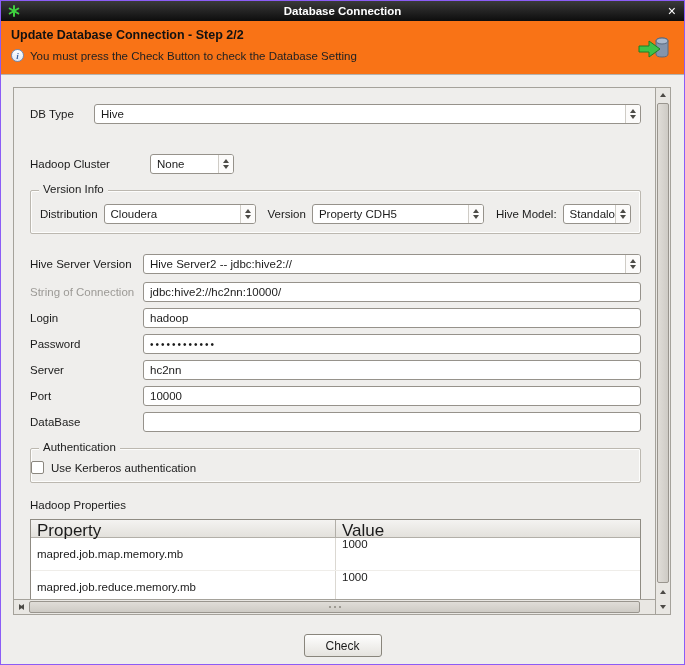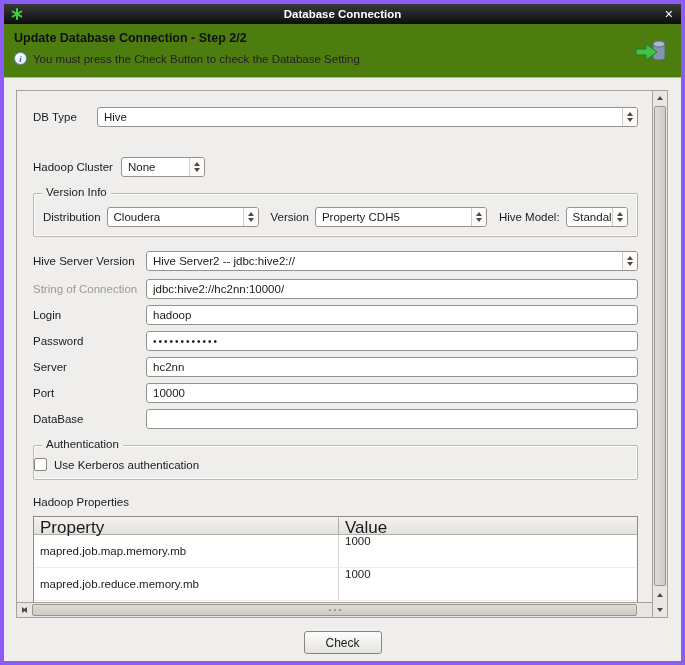--- a/index.html
+++ b/index.html
@@ -1,28 +1,28 @@
 <!DOCTYPE html>
 <html><head>
 <meta charset="utf-8">
 <style>
   * { box-sizing: border-box; margin: 0; padding: 0; }
   html,body { width:685px; height:665px; }
   body { font-family: "Liberation Sans", "DejaVu Sans", sans-serif; font-size:12px; color:#1b1b1b; }
 
-  .window { position:relative; width:685px; height:665px; background:#efeeec; border:4px solid #8b5cf6; overflow:hidden; }
+  .window { position:relative; width:685px; height:665px; background:#efeeec; border:1px solid #8b5cf6; overflow:hidden; }
 
   
   .titlebar { position:relative; height:20px; background:linear-gradient(#3a3a3a,#0d0d0d); display:flex; align-items:center; padding:0 6px; }
   .titlebar .win-icon { width:13px; height:13px; display:flex; align-items:center; justify-content:center; }
   .titlebar .title { position:absolute; left:0; right:0; text-align:center; color:#ffffff; font-weight:bold; font-size:11.5px; }
   .titlebar .close { position:absolute; right:8px; top:1px; color:#ffffff; font-size:14px; line-height:18px; cursor:default; }
 
   
-  .header { position:relative; height:54px; background:#4d7c0f; border-bottom:1px solid #b6b3ae; padding:6px 10px 0 10px; }
+  .header { position:relative; height:54px; background:#f97316; border-bottom:1px solid #b6b3ae; padding:6px 10px 0 10px; }
   .header .h-title { font-size:12.5px; font-weight:bold; color:#111; margin:1px 0 7px 0; }
   .info-row { display:flex; align-items:center; gap:6px; font-size:11.5px; color:#222; }
   .info-icon { width:13px; height:13px; border-radius:50%; border:1px solid #6f8cb8; background:linear-gradient(#ffffff,#dfe8f6);
     color:#3b63a0; font:italic bold 9px "Liberation Serif", serif; display:flex; align-items:center; justify-content:center; }
   .header-action { position:absolute; right:12px; top:12px; }
 
   
   .body { position:absolute; top:74px; left:0; right:0; bottom:0; background:#efeeec; }
   .scrollpane { position:absolute; left:12px; top:12px; right:13px; height:528px; border:1px solid #a5a29b; background:#efeeec; display:flex; }
   .sp-content { flex:1; position:relative; overflow:hidden; }
@@ -85,21 +85,21 @@
     display:flex; align-items:center; justify-content:center; gap:3px; }
   .grip-dot { width:2px; height:2px; background:#8b877f; border-radius:50%; }
 
   
   .check-btn { position:absolute; left:50%; transform:translateX(-50%); bottom:7px; width:78px; height:23px;
     border:1px solid #89857c; border-radius:3px; background:linear-gradient(#fefefe,#e5e3de);
     font-size:12px; color:#1b1b1b; display:flex; align-items:center; justify-content:center; }
 
   
   .mb6 { margin-bottom:6px; } .mb8 { margin-bottom:8px; } .mb14 { margin-bottom:30px; }
-  .mb16 { margin-bottom:16px; } .mb26 { margin-bottom:14px; }
+  .mb16 { margin-bottom:16px;gap:32px; } .mb26 { margin-bottom:20px; }
   .mt16 { margin-top:16px; }
 </style>
 </head>
 <body>
 
 <div class="window">
 
   <div class="titlebar">
     <span class="win-icon">
       <svg width="12" height="12" viewBox="0 0 12 12">

